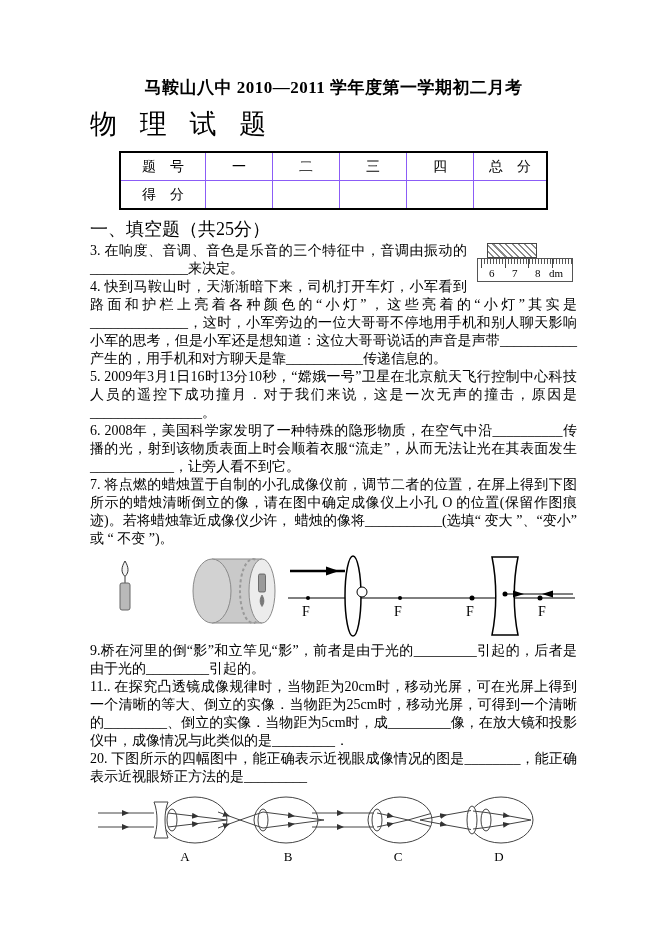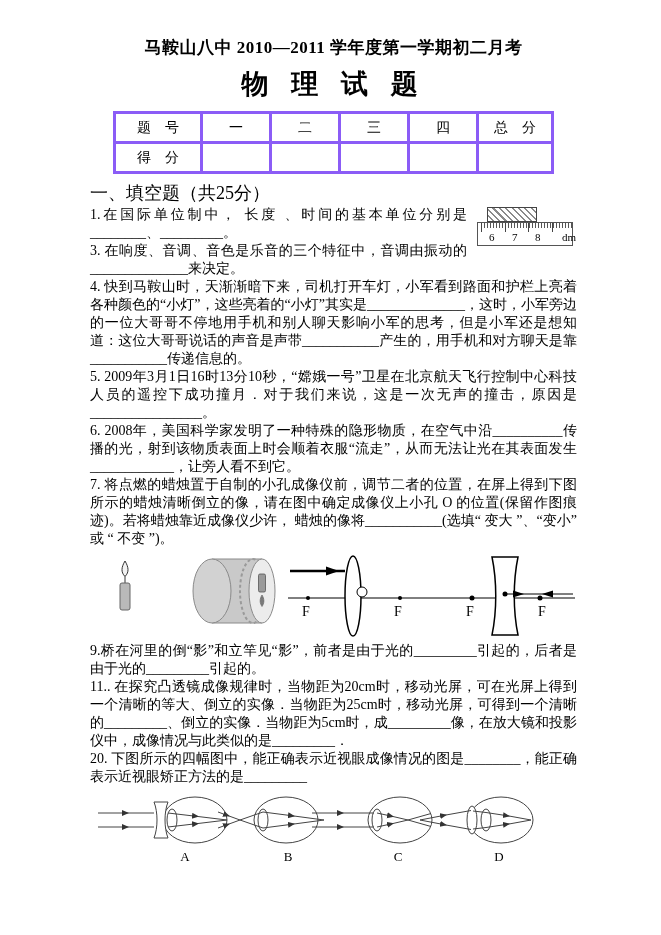--- a/index.html
+++ b/index.html
@@ -1,26 +1,26 @@
 <!DOCTYPE html>
 <html><head>
 <meta charset="utf-8">
 <style>
   html,body { margin:0; padding:0; background:#888; }
   .page {
     position:relative; width:661px; height:935px; margin:0 auto;
     background:#ffffff; box-sizing:border-box;
-    padding:36px 84px 0 90px;
+    padding:76px 84px 0 90px;
     font-family:"Liberation Serif","DejaVu Serif",serif; color:#000;
     overflow:hidden;
   }
   .exam-title { font-size:17px; font-weight:bold; text-align:center; margin:0; letter-spacing:0.5px; }
-  .subject-title { font-size:27px; font-weight:bold; text-align:center; margin:7px 0 9px; letter-spacing:8px; }
+  .subject-title { font-size:27px; font-weight:normal; margin:7px 0 9px; letter-spacing:8px; }
   table.score { border-collapse:collapse; table-layout:fixed; width:420px; margin:0 auto 7px; border:2px solid #000; }
-  table.score td { border:3px solid #8b5cf6; height:27px; text-align:center; font-size:14px; padding:0; }
+  table.score td { border:1px solid #8b5cf6; height:27px; text-align:center; font-size:14px; padding:0; }
   table.score td.c0 { width:84px; }
   table.score td.c1,table.score td.c2,table.score td.c3,table.score td.c4 { width:66px; }
   table.score td.c5 { width:72px; }
   .section-heading { font-size:18px; margin:3px 0 1px; }
   p.q { margin:0; font-size:14px; line-height:18px; text-align:justify; }
   
   .ruler-fig { float:right; width:100px; margin:1px 0 6px 10px; }
   .ruler-object {
     margin-left:10px; width:50px; height:15px; border:1px solid #444; box-sizing:border-box;
     background:repeating-linear-gradient(45deg,#ffffff 0 3px,#8a8a8a 3px 4.5px);
@@ -68,25 +68,24 @@
     </table>
 
   <div class="section-heading">一、填空题（共25分）</div>
 
   <div class="ruler-fig">
     <div class="ruler-object"></div>
     <div class="ruler-scale">
       <span style="left:11px">6</span>
       <span style="left:34px">7</span>
       <span style="left:57px">8</span>
-      <span style="left:84px">dm</span>
+      <span style="left:71px">dm</span>
     </div>
   </div>
 
-  <p class="q">1.在国际单位制中， 长度 、时间的基本单位分别是 ________、_________。</p>
   <p class="q">3. 在响度、音调、音色是乐音的三个特征中，音调由振动的______________来决定。</p>
   <p class="q">4. 快到马鞍山时，天渐渐暗下来，司机打开车灯，小军看到路面和护栏上亮着各种颜色的“小灯”，这些亮着的“小灯”其实是______________，这时，小军旁边的一位大哥哥不停地用手机和别人聊天影响小军的思考，但是小军还是想知道：这位大哥哥说话的声音是声带___________产生的，用手机和对方聊天是靠___________传递信息的。</p>
   <p class="q">5. 2009年3月1日16时13分10秒，“嫦娥一号”卫星在北京航天飞行控制中心科技人员的遥控下成功撞月．对于我们来说，这是一次无声的撞击，原因是________________。</p>
   <p class="q">6. 2008年，美国科学家发明了一种特殊的隐形物质，在空气中沿__________传播的光，射到该物质表面上时会顺着衣服“流走”，从而无法让光在其表面发生____________，让旁人看不到它。</p>
   <p class="q">7. 将点燃的蜡烛置于自制的小孔成像仪前，调节二者的位置，在屏上得到下图所示的蜡烛清晰倒立的像，请在图中确定成像仪上小孔 O 的位置(保留作图痕迹)。若将蜡烛靠近成像仪少许， 蜡烛的像将___________(选填“ 变大 ”、“变小” 或 “ 不变 ”)。</p>
 
   <svg class="figure-block" width="485" height="92" viewBox="0 0 485 92">
 
     <g>
       <path d="M35,12 C31.5,18 30.5,23 35,27.5 C39.5,23 38.5,18 35,12 Z" fill="#f2f2f2" stroke="#333" stroke-width="1"></path>

